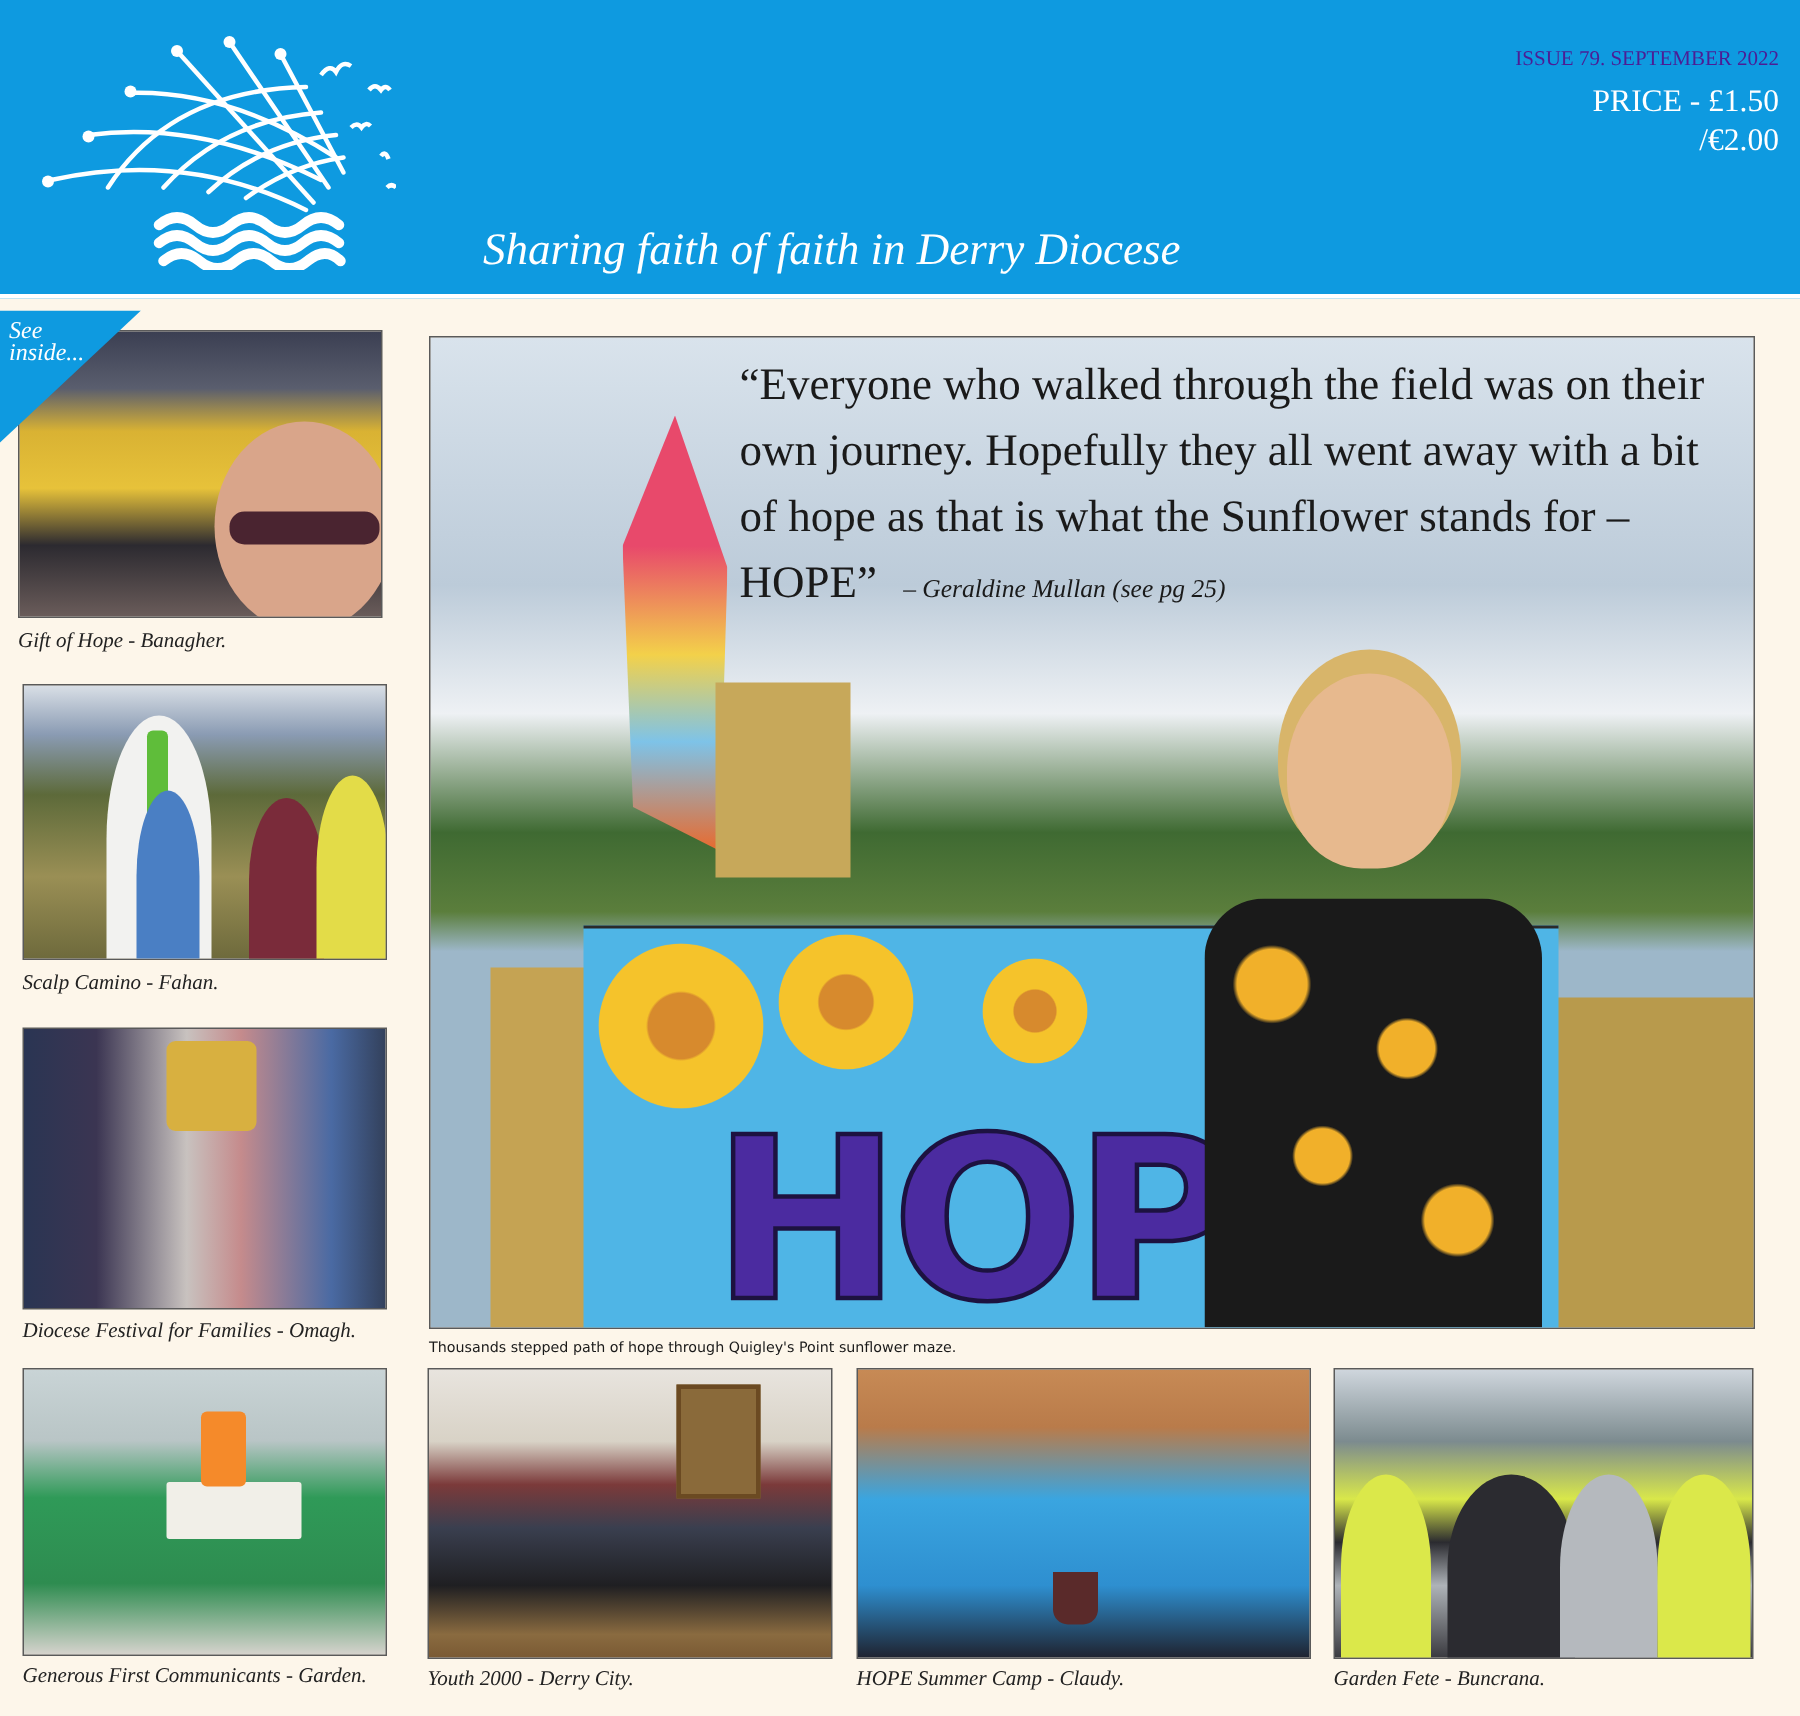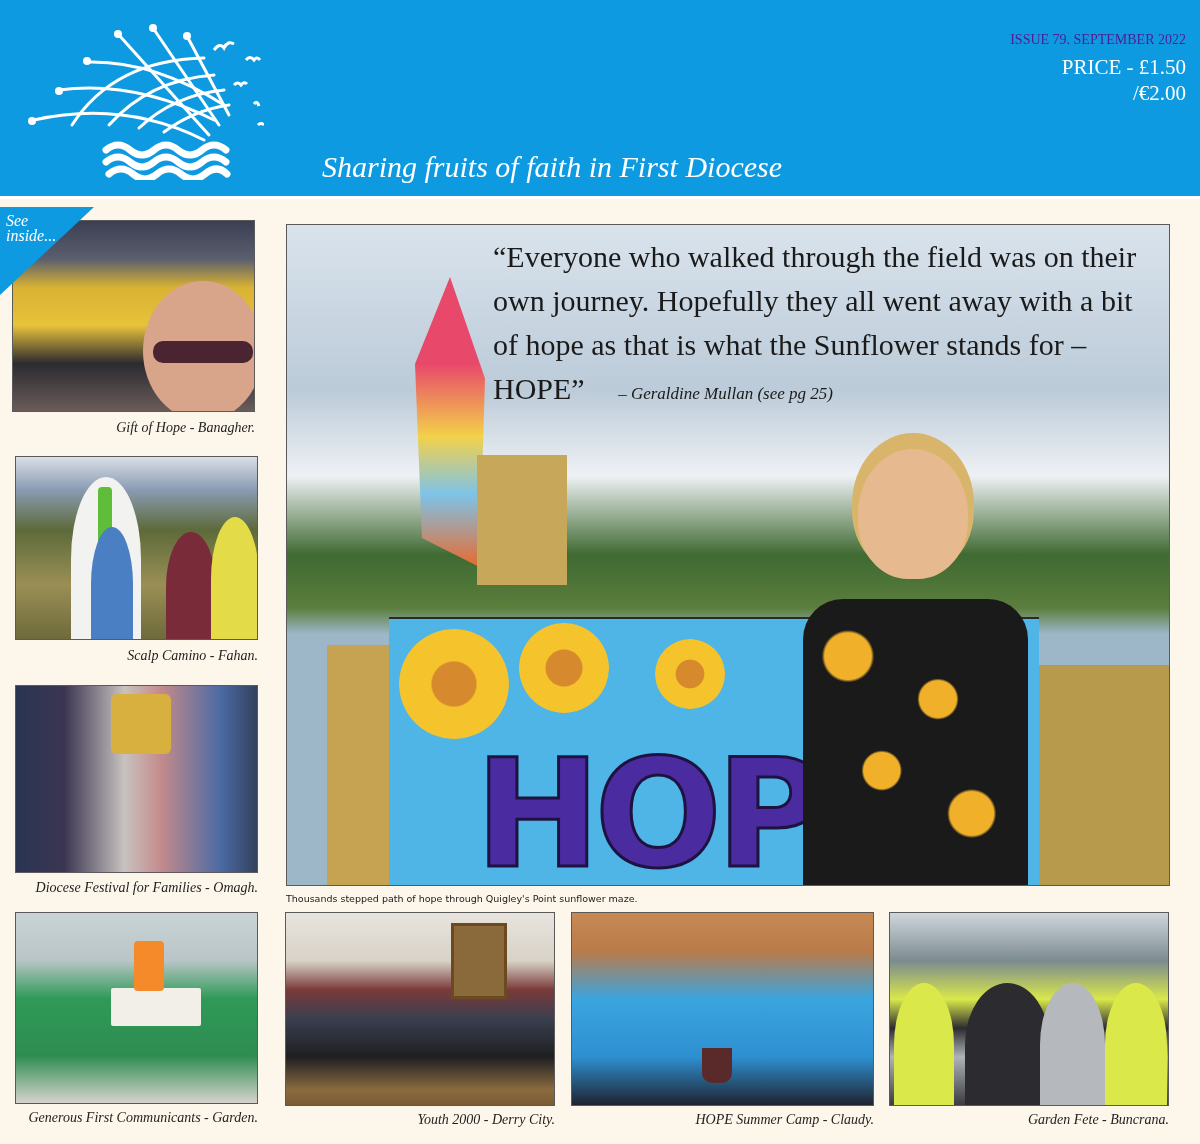--- a/index.html
+++ b/index.html
@@ -10,32 +10,32 @@
   .title .the { font-style:italic; }
   .tagline { position:absolute; left:322px; top:150px; color:#ffffff; font-family:"Liberation Serif", serif; font-style:italic; font-size:30px; white-space:nowrap; }
   .issue { position:absolute; right:14px; top:32px; color:#4c1d95; font-family:"Liberation Serif", serif; font-size:14px; text-align:right; }
   .price { position:absolute; right:14px; top:54px; color:#ffffff; font-family:"Liberation Serif", serif; font-size:21px; line-height:26px; text-align:right; }
 
   .see-inside { position:absolute; left:0; top:207px; width:96px; height:96px; z-index:3; }
   .see-inside svg { position:absolute; left:0; top:0; }
   .see-inside span { position:absolute; left:6px; top:6px; color:#fff; font-family:"Liberation Serif", serif; font-style:italic; font-size:16px; line-height:15px; }
 
   .photo { position:absolute; border:1px solid #5a5a5a; overflow:hidden; box-sizing:border-box; }
-  .caption { position:absolute; font-family:"Liberation Serif", serif; font-style:italic; font-size:14px; color:#222; text-align:right; white-space:nowrap; }
+  .caption { position:absolute; font-family:"Liberation Serif", serif; font-style:italic; font-size:14px; color:#222; text-align:left; white-space:nowrap; }
 
   
   .p-banagher { left:12px; top:220px; width:243px; height:192px; background:linear-gradient(180deg,#3b3f52 0%,#5a5e6e 20%,#d9b233 35%,#e7c23a 55%,#2c2a30 75%,#6a5c5a 100%); }
   .p-fahan { left:15px; top:456px; width:243px; height:184px; background:linear-gradient(180deg,#d9dfe6 0%,#8a9bb3 18%,#5d6a3a 40%,#9a8f55 70%,#6e6a3c 100%); }
   .p-omagh { left:15px; top:685px; width:243px; height:188px; background:linear-gradient(90deg,#2a3553 0%,#3b3552 20%,#c8c2bf 45%,#c58b8c 60%,#4a6aa3 85%,#33415c 100%); }
   .p-errigal { left:15px; top:912px; width:243px; height:192px; background:linear-gradient(180deg,#c9d4d6 0%,#b9c5c6 25%,#2f9a58 45%,#2e8c50 75%,#d6d3cd 100%); }
 
   
   .p-main { left:286px; top:224px; width:884px; height:662px; background:linear-gradient(180deg,#d9e3ec 0%,#bccbd9 25%,#eef1f4 38%,#3f6a32 50%,#5b7e3c 58%,#9db7c9 62%); }
   .quote { position:absolute; left:206px; top:10px; width:670px; color:#1a1a1a; font-family:"Liberation Serif", serif; font-size:30px; line-height:44px; }
-  .quote .attr { font-style:italic; font-size:17px; margin-left:26px; }
+  .quote .attr { font-style:italic; font-size:17px; margin-left:10px; }
   .sign { position:absolute; left:102px; top:392px; width:650px; height:268px; background:#4fb5e6; border-top:2px solid #2a2a2a; }
   .sign-word { position:absolute; left:86px; top:108px; color:#4b2ba0; font-family:"DejaVu Sans", sans-serif; font-weight:bold; font-size:150px; letter-spacing:-6px; -webkit-text-stroke:3px #1d1240; }
   .sunflower { position:absolute; width:90px; height:90px; border-radius:50%; background:radial-gradient(circle,#d78a2d 0 28%,#f5c32b 30% 70%,transparent 72%); }
   .flag { position:absolute; left:128px; top:52px; width:70px; height:290px; background:linear-gradient(180deg,#e8496b 0%,#e8496b 30%,#f3d14a 55%,#7ec3e8 75%,#e86a2e 100%); clip-path:polygon(50% 0,100% 35%,92% 100%,10% 90%,0 30%); }
   .woman { position:absolute; left:476px; top:224px; width:290px; height:436px; }
   .woman .head { position:absolute; left:95px; top:0; width:110px; height:130px; border-radius:50% 50% 45% 45%; background:#e7b98e; box-shadow:0 -10px 0 6px #d8b56a; }
   .woman .dress { position:absolute; left:40px; top:150px; width:225px; height:286px; background:radial-gradient(circle at 20% 20%,#f1b02a 0 8%,transparent 9%),radial-gradient(circle at 60% 35%,#f1b02a 0 8%,transparent 9%),radial-gradient(circle at 35% 60%,#f1b02a 0 8%,transparent 9%),radial-gradient(circle at 75% 75%,#f1b02a 0 8%,transparent 9%),#1a1a1a; border-radius:40px 40px 0 0; }
   .main-caption { position:absolute; left:286px; top:893px; font-family:"DejaVu Sans", sans-serif; font-size:9.5px; color:#1a1a1a; white-space:nowrap; }
 
   
@@ -75,21 +75,21 @@
       <path d="M220 75 q4 -4 7 0 q3 -4 6 -1"></path>
       <path d="M240 94 q3 -4 5 2"></path>
       <path d="M244 115 q3 -3 6 0"></path>
     </g>
     <g stroke="#ffffff" stroke-width="7" fill="none" stroke-linecap="round">
       <path d="M92 140 q12 -10 24 0 t24 0 t24 0 t24 0 t24 0"></path>
       <path d="M92 152 q12 -10 24 0 t24 0 t24 0 t24 0 t24 0"></path>
       <path d="M95 164 q12 -10 24 0 t24 0 t24 0 t24 0 t22 0"></path>
     </g>
   </svg>
-  <div class="tagline">Sharing fruits of faith in First Diocese</div>
+  <div class="tagline">Sharing faith of faith in Derry Diocese</div>
   <div class="issue">ISSUE 79. SEPTEMBER 2022</div>
   <div class="price">
     <div>PRICE - £1.50</div>
     <div>/€2.00</div>
   </div>
 </header>
 
 <div class="see-inside">
   <svg width="96" height="96">
     <polygon points="0,0 94,0 0,88" fill="#0e9ae0"></polygon>

